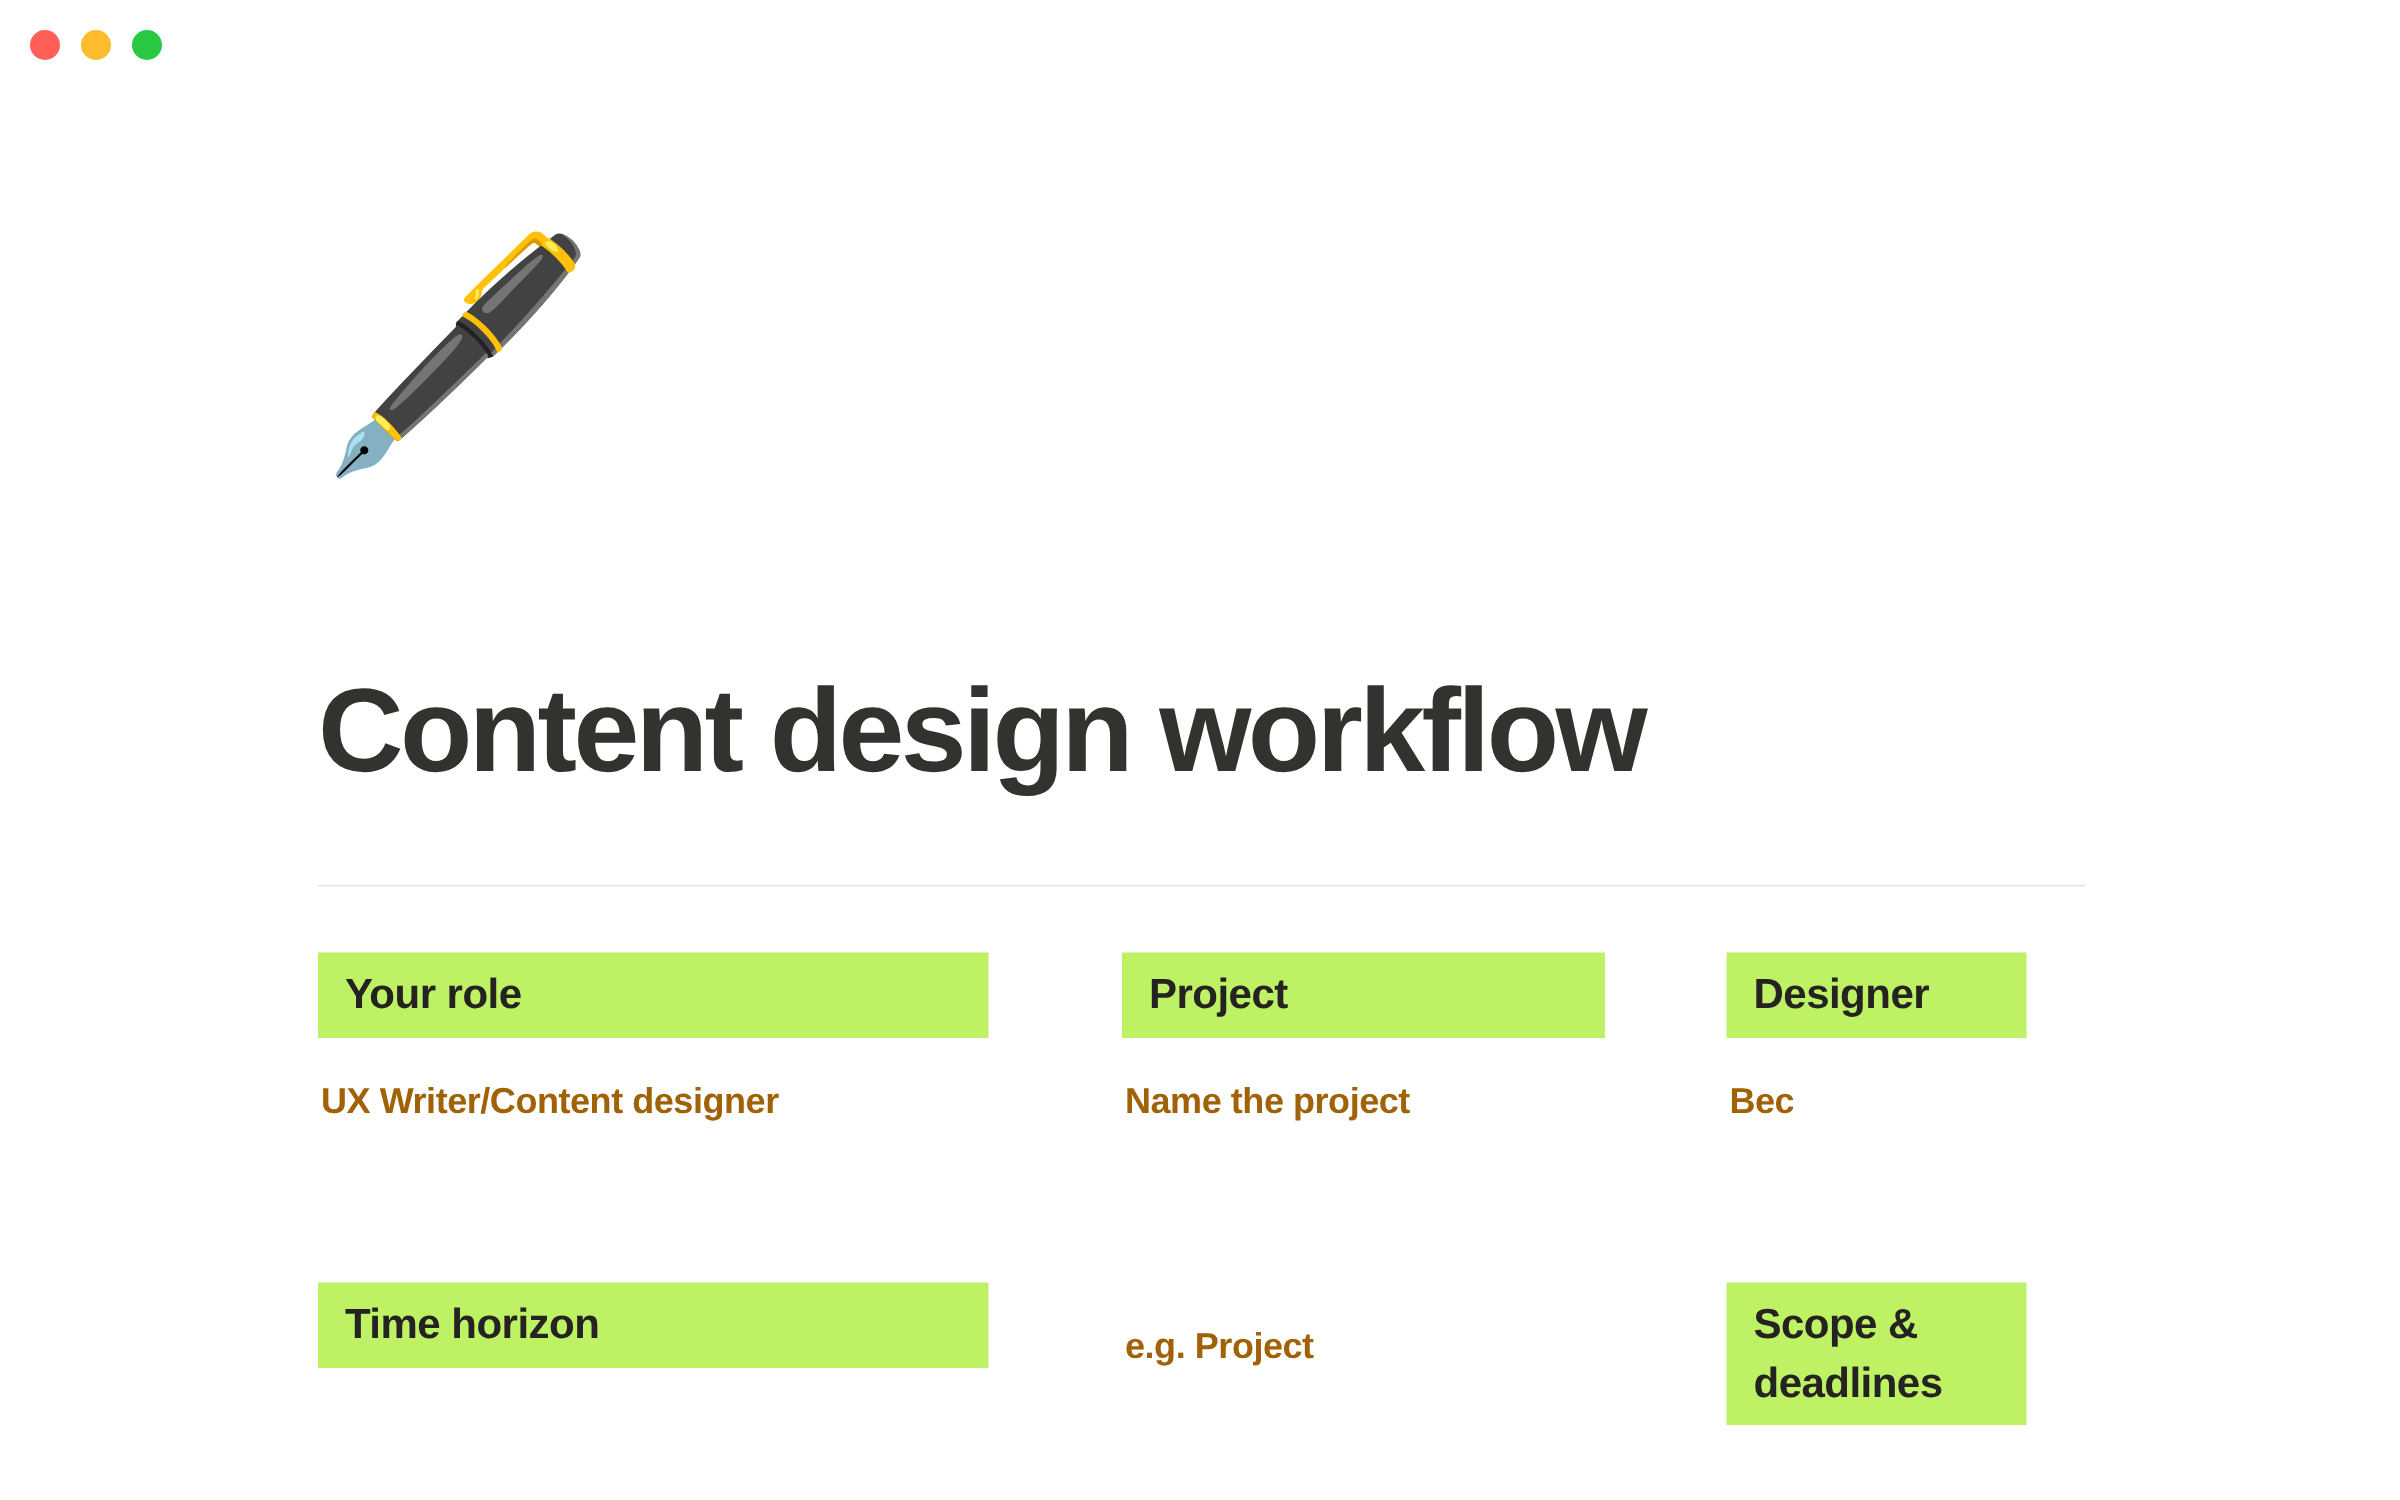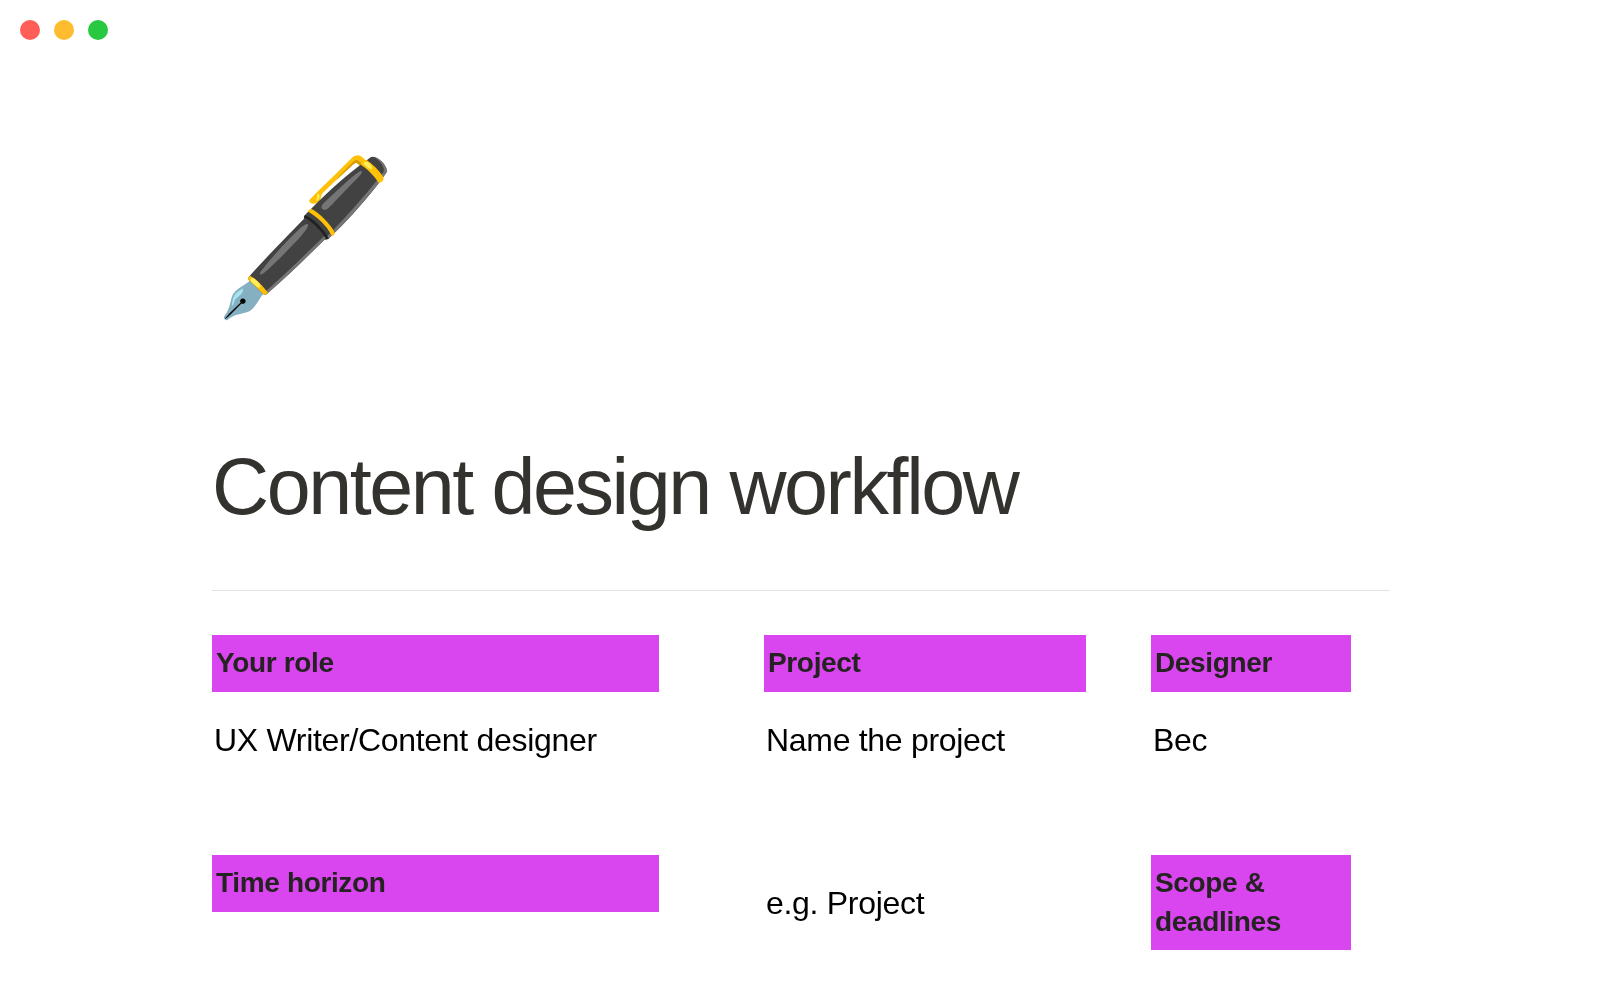--- a/index.html
+++ b/index.html
@@ -56,21 +56,21 @@
     line-height:1;
     font-family:"DejaVu Sans", sans-serif;
     user-select:none;
   }
 
   #doc-title {
     position:absolute;
     left:0px; top:444px;
     width:1180px;
     font-size:79px;
-    font-weight:normal;
+    font-weight:bold;
     letter-spacing:-2.4px;
     line-height:1.08;
     color:#33322e;
     white-space:nowrap;
   }
 
   #doc-divider {
     position:absolute;
     left:0px; top:590px;
     width:1178px; height:1px;
@@ -84,40 +84,40 @@
     width:1180px;
   }
   #prop-row-1 { top:635px; }
   #prop-row-2 { top:855px; }
 
   .prop-cell {
     position:absolute;
     top:0;
   }
   .prop-cell.col-1 { left:0px;    width:447px; }
-  .prop-cell.col-2 { left:552px;  width:322px; }
+  .prop-cell.col-2 { left:536px;  width:322px; }
   .prop-cell.col-3 { left:939px;  width:200px; }
 
   .prop-label {
     display:block;
-    background:#d946ef;
+    background:#bef264;
     color:#242321;
     font-size:28px;
     font-weight:bold;
     letter-spacing:-0.35px;
     line-height:1.38;
-    padding:9px 0 9px 4px;
+    padding:9px 0 9px 18px;
     width:100%;
   }
 
   .prop-value {
     display:block;
-    color:#000000;
-    font-size:32px;
-    font-weight:normal;
+    color:#a16207;
+    font-size:24px;
+    font-weight:bold;
     letter-spacing:-0.3px;
     line-height:1.4;
     padding:26px 0 0 2px;
     white-space:nowrap;
   }
 </style>
 </head>
 <body>
 
 <div id="window">

